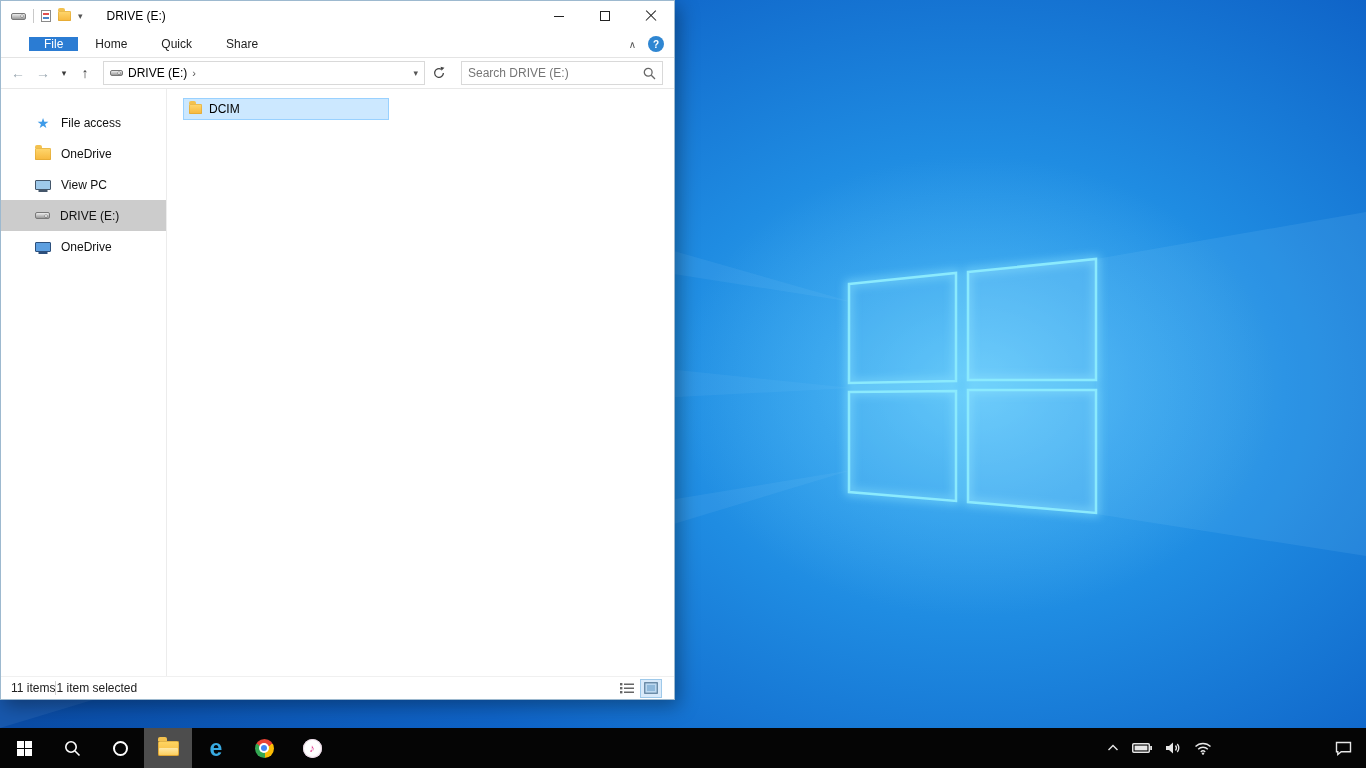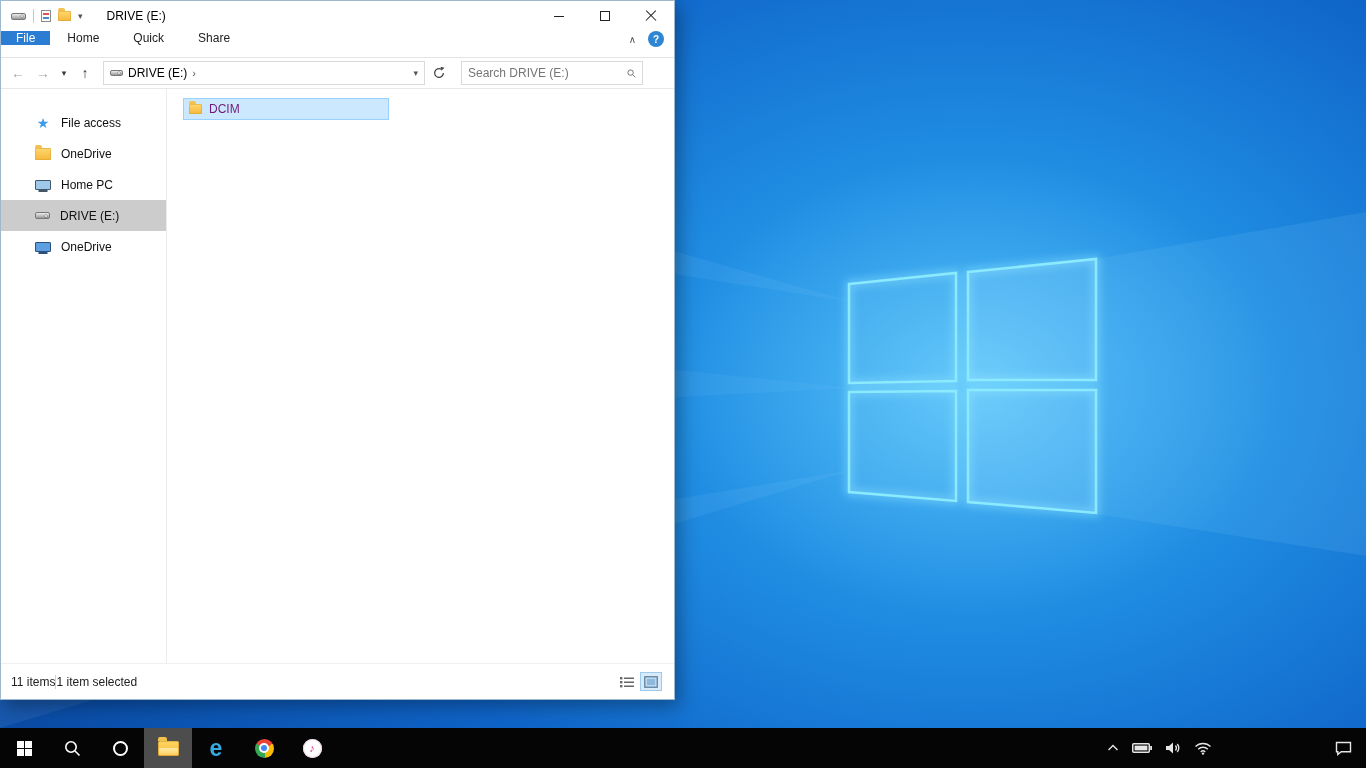--- a/index.html
+++ b/index.html
@@ -35,55 +35,55 @@
   .win-title { margin-left:24px; color:#000; }
   .controls { margin-left:auto; display:flex; height:100%; }
   .ctrl { width:46px; height:100%; display:flex; align-items:center; justify-content:center; }
   .min-glyph { width:10px; height:1px; background:#222; }
   .max-glyph { width:10px; height:10px; border:1px solid #222; }
   .close-glyph { position:relative; width:12px; height:12px; }
   .close-glyph::before,.close-glyph::after { content:""; position:absolute; left:-1px; top:5px; width:14px; height:1.4px; background:#222; }
   .close-glyph::before { transform:rotate(45deg); }
   .close-glyph::after { transform:rotate(-45deg); }
 
-  .ribbon-row { height:27px; display:flex; align-items:flex-start; border-bottom:1px solid #e4e4e4; flex:0 0 auto; }
+  .ribbon-row { height:27px; display:flex; align-items:center; border-bottom:1px solid #e4e4e4; flex:0 0 auto;padding-left:28px; }
   .tab { padding:0 17px; display:flex; align-items:center; color:#222; }
   .tab.file-tab { background:#2b7cd3; color:#fff; padding:0 15px; }
   .ribbon-right { margin-left:auto; display:flex; align-items:center; gap:12px; padding-right:10px; }
   .collapse-chev { color:#555; font-size:10px; }
   .help-circle { width:16px; height:16px; border-radius:50%; background:#2f86d2; color:#fff; font-size:10px; font-weight:bold; display:flex; align-items:center; justify-content:center; }
 
   .navbar { height:31px; display:flex; align-items:center; gap:3px; padding:0 6px; border-bottom:1px solid #e8e8e8; flex:0 0 auto; }
   .nav-btn { width:22px; text-align:center; font-size:14px; line-height:1; }
   .gray { color:#9aa7b1; }
   .dark { color:#3a3a3a; }
   .addressbar { width:322px; height:24px; border:1px solid #d9d9d9; display:flex; align-items:center; gap:5px; padding:0 6px; margin-left:4px; }
   .crumb-chev { color:#555; font-size:11px; }
   .addr-drop { margin-left:auto; font-size:9px; color:#555; }
   .refresh-btn { width:22px; display:flex; align-items:center; justify-content:center; }
-  .searchbox { margin-left:8px; width:182px; height:24px; border:1px solid #d9d9d9; display:flex; align-items:center; padding:0 6px; gap:4px; }
+  .searchbox { margin-left:8px; width:202px; height:24px; border:1px solid #d9d9d9; display:flex; align-items:center; padding:0 6px; gap:4px; }
   .searchbox input { flex:1; border:none; outline:none; font:inherit; font-size:12px; color:#333; background:transparent; }
   .searchbox input::placeholder { color:#767676; }
 
   .win-body { flex:1; display:flex; overflow:hidden; }
   .sidebar { width:166px; padding-top:18px; border-right:1px solid #ececec; flex:0 0 auto; }
   .side-item { height:31px; display:flex; align-items:center; gap:10px; padding-left:34px; color:#111; }
   .side-item.selected { background:#cccccc; }
   .star-ico { color:#3f9be8; font-size:14px; line-height:1; width:16px; text-align:center; }
   .pc-ico { width:16px; height:10px; border:1.5px solid #44566a; background:#9ec9ea; border-radius:1px; position:relative; display:inline-block; }
   .pc-ico::after { content:""; position:absolute; left:50%; bottom:-3.5px; transform:translateX(-50%); width:9px; height:2px; background:#44566a; }
   .net-ico { width:16px; height:10px; border:1.5px solid #2c4f7c; background:#5d9fe0; border-radius:1px; position:relative; display:inline-block; }
   .net-ico::after { content:""; position:absolute; left:50%; bottom:-3.5px; transform:translateX(-50%); width:9px; height:2px; background:#2c4f7c; }
 
   .content { flex:1; padding:9px 0 0 16px; background:#fff; }
   .file-item { width:206px; height:22px; display:flex; align-items:center; gap:7px; padding:0 5px; border:1px solid transparent; }
   .file-item.selected { background:#cce8ff; border-color:#99d1ff; }
-  .file-label { color:#701a75; }
-
-  .statusbar { height:36px; flex:0 0 auto; display:flex; align-items:center; gap:0; padding:0 12px 0 10px; border-top:1px solid #f0f0f0; color:#222; }
+  .file-label { color:#000000; }
+
+  .statusbar { height:23px; flex:0 0 auto; display:flex; align-items:center; gap:0; padding:0 12px 0 10px; border-top:1px solid #f0f0f0; color:#222; }
   .status-sep { width:1px; height:14px; background:#d0d0d0; }
   .view-btns { margin-left:auto; display:flex; gap:2px; }
   .view-btn { width:22px; height:19px; display:flex; align-items:center; justify-content:center; border:1px solid transparent; }
   .view-btn.selected { background:#d9eafa; border-color:#9ec9ea; }
 
   
   .taskbar { position:absolute; left:0; bottom:0; width:1366px; height:40px; background:#050505; display:flex; align-items:stretch; z-index:5; }
   .tb-btn { width:48px; display:flex; align-items:center; justify-content:center; flex:0 0 auto; }
   .tb-btn.active { background:#4d4d4d; }
   .win-logo { width:15px; height:15px; display:grid; grid-template-columns:7px 7px; grid-template-rows:7px 7px; gap:1px; }
@@ -208,21 +208,21 @@
         <div class="side-item">
           <span class="star-ico">★</span>
           <span>File access</span>
         </div>
         <div class="side-item">
           <span class="folder-ico"></span>
           <span>OneDrive</span>
         </div>
         <div class="side-item">
           <span class="pc-ico"></span>
-          <span>Home PC</span>
+          <span>View PC</span>
         </div>
         <div class="side-item selected">
           <span class="hdd-ico"></span>
           <span>DRIVE (E:)</span>
         </div>
         <div class="side-item">
           <span class="net-ico"></span>
           <span>OneDrive</span>
         </div>
       </div>

